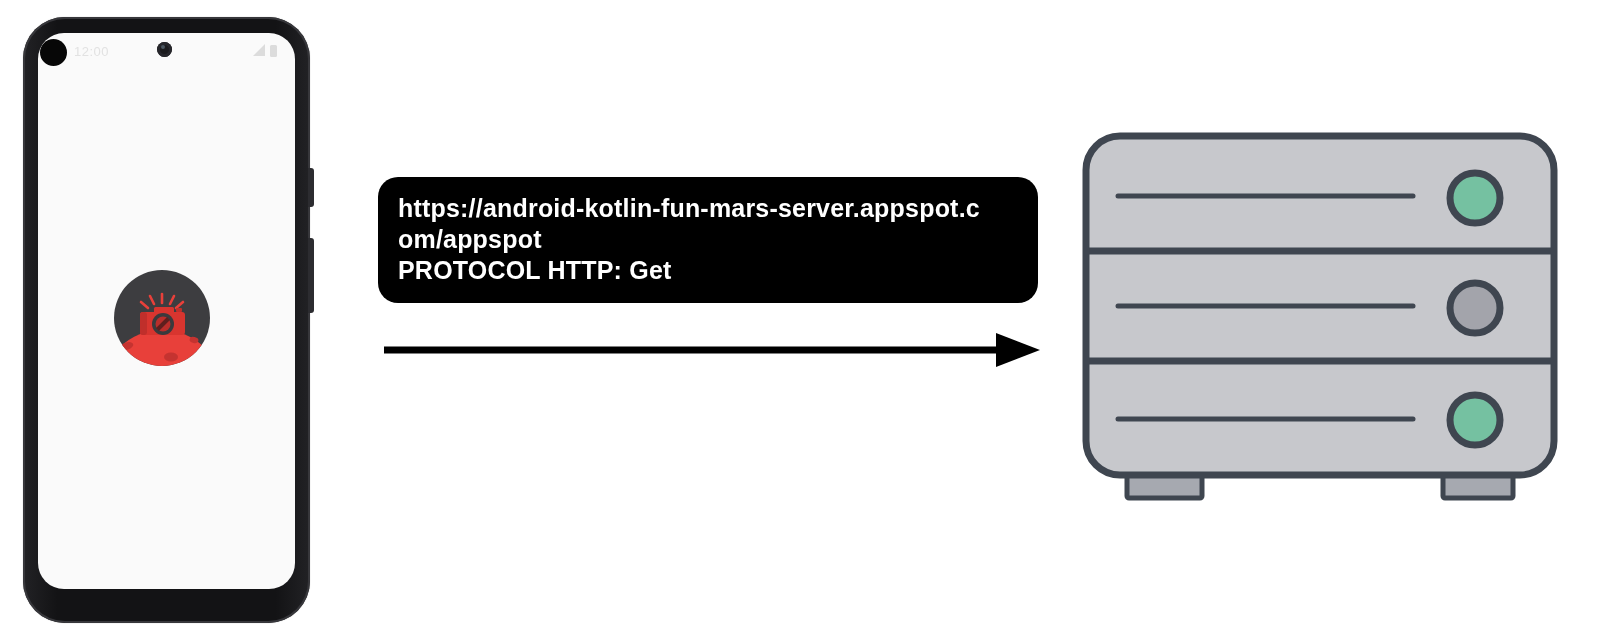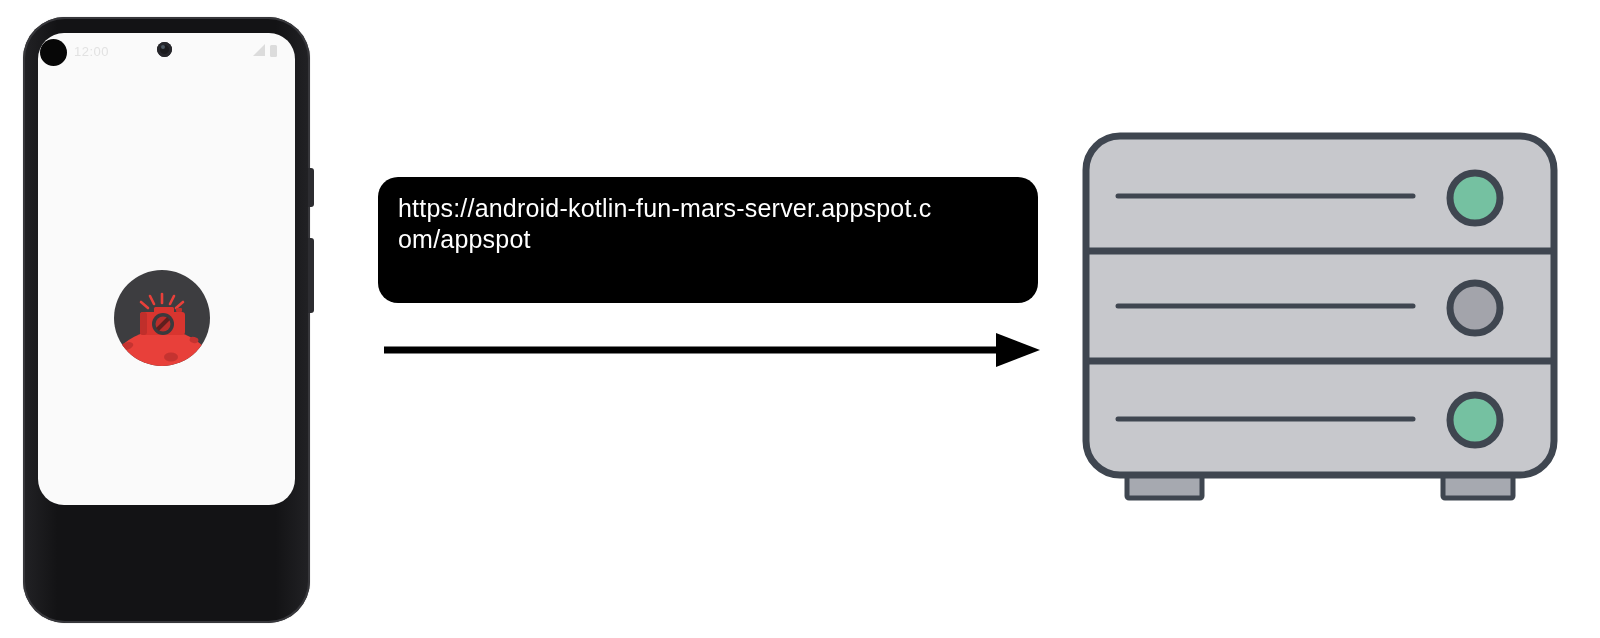--- a/index.html
+++ b/index.html
@@ -8,40 +8,40 @@
   .canvas { position:relative; width:1600px; height:638px; background:#ffffff; }
 
   
   .phone { position:absolute; left:23px; top:17px; width:287px; height:606px;
            background:linear-gradient(90deg,#222225,#131315 12%,#131315 88%,#222225);
            border-radius:42px; box-shadow:inset 0 0 0 2px #37373b, 0 0 1px rgba(0,0,0,.4); }
   .phone-btn { position:absolute; right:-4px; width:6px; background:#2c2c30;
                border-radius:0 3px 3px 0; }
   .btn-power  { top:151px; height:39px; }
   .btn-volume { top:221px; height:75px; }
-  .screen { position:absolute; left:15px; top:16px; width:257px; height:472px;
+  .screen { position:absolute; left:15px; top:16px; width:257px; height:556px;
             background:#fafafa; border-radius:26px; overflow:hidden; }
   .status-dot { position:absolute; left:2px; top:6px; width:27px; height:27px;
                 border-radius:50%; background:#070707; }
   .status-time { position:absolute; left:36px; top:11px; font-size:13px;
                  color:#e2e2e2; letter-spacing:.5px; }
   .camera-hole { position:absolute; left:119px; top:9px; width:15px; height:15px;
                  border-radius:50%; background:#1b1b1e;
                  box-shadow:inset 0 0 0 3px #26262b; }
   .camera-hole::after { content:""; position:absolute; left:4px; top:3px; width:4px;
                  height:4px; border-radius:50%; background:#4a5660; }
   .status-icons { position:absolute; left:215px; top:11px; }
   .app-logo { position:absolute; left:76px; top:237px; width:96px; height:96px; }
   .nav-handle { position:absolute; left:97px; top:562px; width:65px; height:4px;
                 border-radius:2px; background:#ececec; }
 
   
   .bubble { position:absolute; left:378px; top:177px; width:660px; height:126px;
             background:#000000; border-radius:20px; padding:16px 20px;
-            color:#ffffff; font-weight:normal; font-size:25px; line-height:31px;
+            color:#ffffff; font-weight:bold; font-size:25px; line-height:31px;
             letter-spacing:.2px; white-space:nowrap; }
 
   
   .arrow-svg { position:absolute; left:380px; top:328px; }
 
   
   .server-svg { position:absolute; left:1080px; top:130px; }
 </style>
 </head>
 <body>
@@ -93,20 +93,21 @@
         </g>
       </svg>
 
       <div class="nav-handle"></div>
     </div>
   </div>
 
   <div class="bubble">
     <div>https://android-kotlin-fun-mars-server.appspot.c</div>
     <div>om/appspot</div>
+    <div>PROTOCOL HTTP: Get</div>
   </div>
 
   <svg class="arrow-svg" width="670" height="44" viewBox="0 0 670 44">
     <line x1="4" y1="22" x2="622" y2="22" stroke="#000000" stroke-width="7"></line>
     <polygon points="616,5 660,22 616,39" fill="#000000"></polygon>
   </svg>
 
   <svg class="server-svg" width="480" height="375" viewBox="0 0 480 375">
 
     <rect x="47" y="330" width="75" height="38" rx="2" fill="#a6a9b0" stroke="#3f4650" stroke-width="5"></rect>

